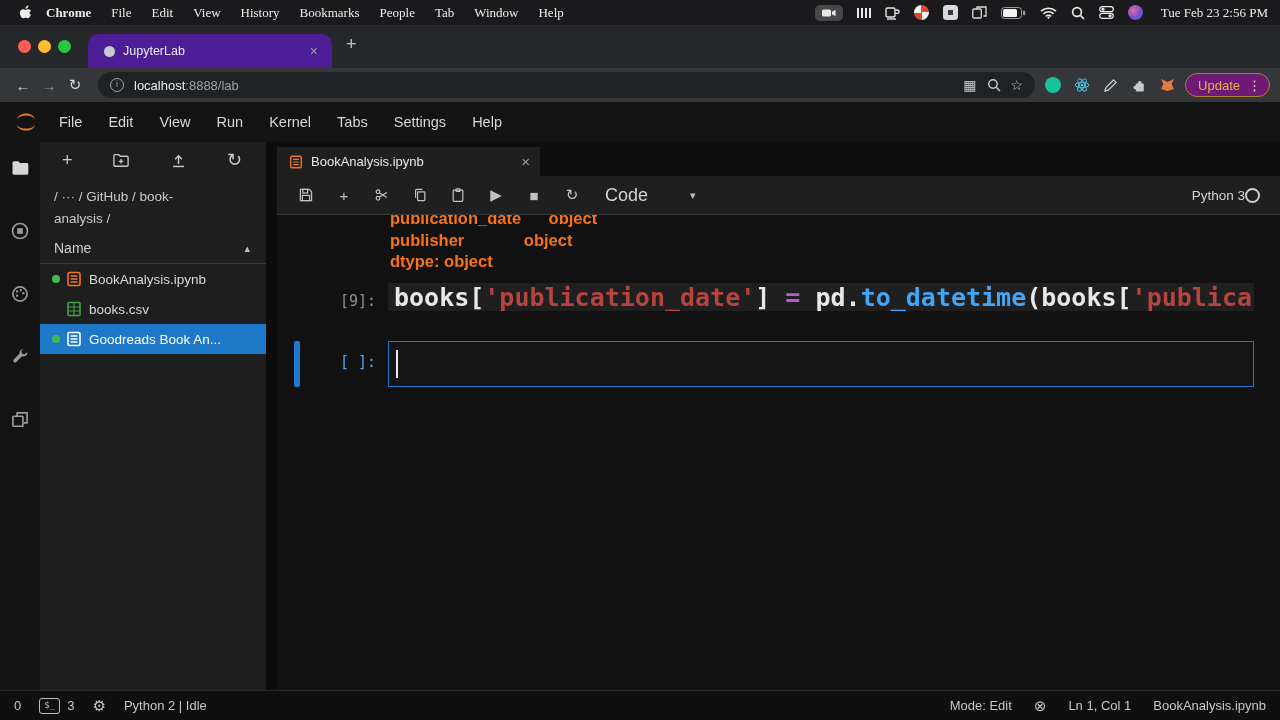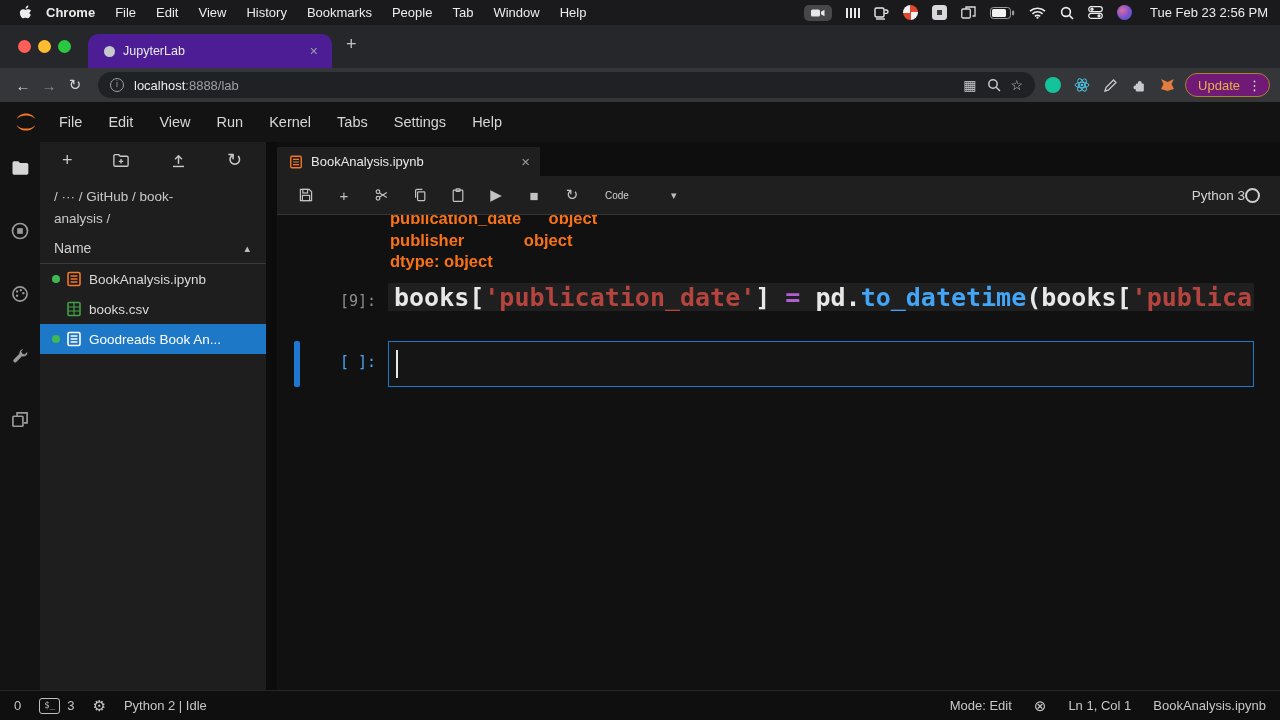--- a/index.html
+++ b/index.html
@@ -2,21 +2,21 @@
 <html><head>
 <meta charset="utf-8">
 <style>
   *{box-sizing:border-box;margin:0;padding:0;}
   html,body{background:#000;}
   .screen{position:relative;width:1280px;height:720px;background:#000;overflow:hidden;
           font-family:"Liberation Sans",sans-serif;}
 
   
   .macbar{position:absolute;top:0;left:0;right:0;height:25px;background:#1a1a1c;
-          display:flex;align-items:center;color:#ececec;font-size:13px;padding:0 12px;}
+          display:flex;align-items:center;color:#ececec;font-size:13px;padding:0 12px;font-family:Liberation Serif, serif;}
   .mac-left{display:flex;align-items:center;}
   .apple{display:flex;margin:0 4px 0 6px;}
   .mac-app{font-weight:700;padding:0 10px;}
   .mac-item{padding:0 10px;}
   .mac-right{margin-left:auto;display:flex;align-items:center;gap:14px;}
   .mac-clock{margin-left:4px;white-space:nowrap;}
   .rec-pill{width:28px;height:16px;border-radius:5px;background:#47474a;display:flex;align-items:center;justify-content:center;}
   .bars{display:flex;gap:2px;align-items:center;}
   .bars i{display:block;width:2px;height:10px;background:#e8e8e8;}
   .swirl{width:15px;height:15px;border-radius:50%;
@@ -91,21 +91,21 @@
   .splitter{width:11px;background:#0c0c0c;flex:none;}
 
   .dock{flex:1;background:#0e0e0e;display:flex;flex-direction:column;min-width:0;}
   .dock-tabbar{height:34px;padding-top:5px;display:flex;flex:none;}
   .dock-tab{width:263px;background:#1f1f1f;display:flex;align-items:center;padding:0 10px 0 12px;gap:8px;}
   .dock-tab-title{font-size:13px;color:#e8e8e8;flex:1;white-space:nowrap;overflow:hidden;}
   .dock-tab-close{color:#9e9e9e;font-size:15px;}
   .nb-toolbar{height:39px;background:#1f1f1f;border-bottom:1px solid #363636;display:flex;
               align-items:center;padding:0 20px 0 10px;color:#c2c2c2;flex:none;}
   .nbt-ico{width:38px;display:flex;justify-content:center;align-items:center;font-size:15px;color:#c2c2c2;}
-  .nbt-code{margin-left:14px;font-size:10px;color:#d2d2d2;}
+  .nbt-code{margin-left:14px;font-size:18px;color:#d2d2d2;}
   .nbt-caret{margin-left:42px;font-size:11px;color:#bdbdbd;}
   .nbt-spacer{flex:1;}
   .nbt-kernel{font-size:13.5px;color:#d2d2d2;margin-right:0;}
   .kernel-circle{width:15px;height:15px;border:2px solid #cfcfcf;border-radius:50%;}
 
   .nb-content{position:relative;flex:1;background:#111;overflow:hidden;}
   .nb-output{position:absolute;top:-7px;left:113px;font-family:Liberation Sans, sans-serif;
              font-size:16.5px;line-height:21.5px;color:#f97316;white-space:pre;font-weight:700;}
   .cell{position:absolute;left:0;right:0;display:flex;}
   .cell-exec{top:68px;}

